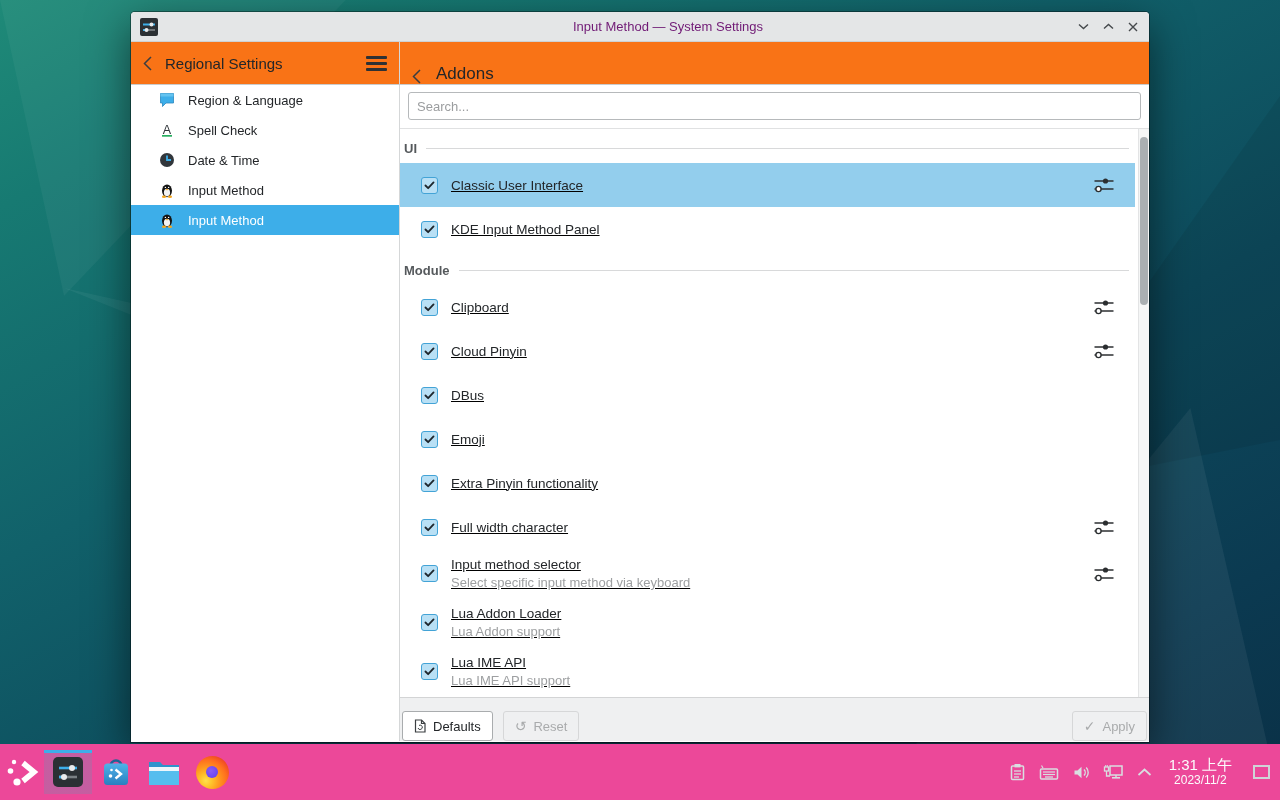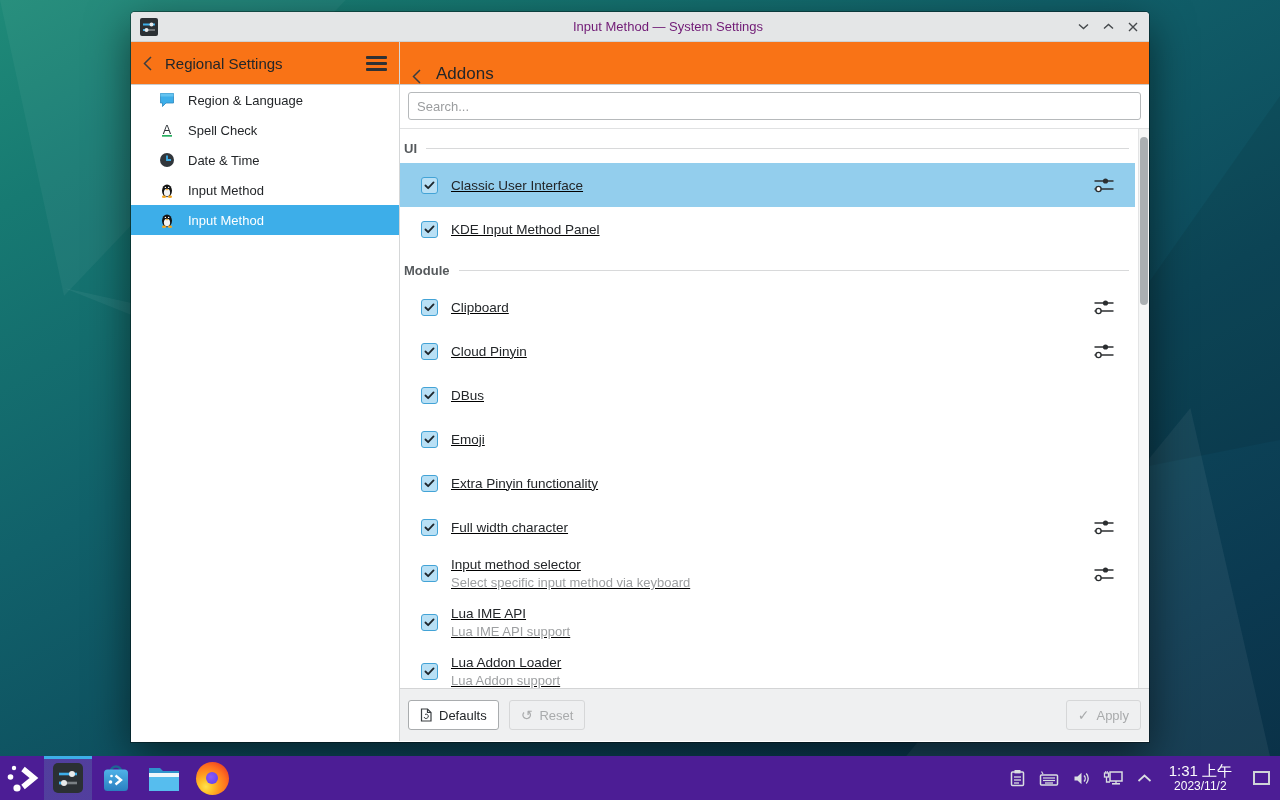--- a/index.html
+++ b/index.html
@@ -73,32 +73,32 @@
   .cfg { margin-left:auto; margin-right:18px; width:24px; height:18px; display:flex; }
   .cfg svg line { stroke:#2b2e30; stroke-width:1.5; }
   .cfg svg .f { fill:#2b2e30; }
   .cfg svg .o { fill:#fff; stroke:#2b2e30; stroke-width:1.4; }
 
   .scroll-track { position:absolute; top:0; right:0; bottom:0; width:11px;
     background:#f5f6f6; border-left:1px solid #e3e4e5; }
   .scroll-thumb { position:absolute; top:8px; left:1px; width:8px; height:168px;
     border-radius:4px; background:#aaafb2; }
 
-  .footer { height:53px; background:#eff0f1; border-top:1px solid #d3d4d5;
-    display:flex; align-items:center; gap:10px; padding:0 8px; }
+  .footer { height:44px; background:#eff0f1; border-top:1px solid #d3d4d5;
+    display:flex; align-items:flex-end; gap:10px; padding:0 2px; }
   .btn { height:30px; display:flex; align-items:center; gap:7px; padding:0 11px;
     font-size:13px; border-radius:3px; font-family:inherit; cursor:default; }
   .btn.enabled { background:#fff; border:1px solid #a9acae; color:#232629; }
   .btn.disabled { background:transparent; border:1px solid #d6d7d8; color:#a9abac; }
   .btn .gi { font-size:14px; line-height:1; }
   .btn.apply { margin-left:auto; }
 
   
-  .taskbar { position:absolute; left:0; bottom:0; width:1280px; height:44px;
-    background:#4c1d95; display:flex; align-items:center; }
+  .taskbar { position:absolute; left:0; bottom:0; width:1280px; height:56px;
+    background:#ec4899; display:flex; align-items:center; }
   .tb-item { width:44px; height:44px; display:flex; align-items:center; justify-content:center; }
   .tb-item.task { width:48px; }
   .tb-item.active { background:linear-gradient(#3daee9 0 3px, rgba(96,150,180,.28) 3px 100%); }
   .ff-icon { width:33px; height:33px; border-radius:50%; position:relative;
     background:radial-gradient(circle at 30% 75%, #ffe14d 0%, #ffc32b 18%, #ff9a1f 38%, #ff6f1e 62%, #ea3d24 86%, #d6302a 100%); }
   .ff-icon::after { content:""; position:absolute; left:31%; top:31%; width:38%; height:38%;
     border-radius:50%; background:radial-gradient(circle at 40% 40%, #8a5cf5, #5b3df0); }
   .tb-right { margin-left:auto; display:flex; align-items:center; gap:13px; padding-right:10px; }
   .tray-icon { display:flex; }
   .clock { display:flex; flex-direction:column; align-items:center; color:#fbfcfc;
@@ -421,41 +421,41 @@
       </svg>
     </span>
   </div>
           <div class="row two">
     <span class="cb">
       <svg viewBox="0 0 12 10">
                 <polyline points="1.5,5 4.5,8 10.5,1.5" fill="none" stroke="#1e262c" stroke-width="2" stroke-linecap="round" stroke-linejoin="round"></polyline>
               </svg>
     </span>
     <span class="row-text">
+      <span class="row-label">Lua Addon Loader</span>
+      <span class="row-sub">Lua Addon support</span>
+    </span>
+    <span class="cfg" style="visibility: hidden;">
+      <svg viewBox="0 0 22 18">
+        <line x1="1.5" y1="5" x2="20.5" y2="5"></line>
+        <circle class="f" cx="12.5" cy="5" r="2.6"></circle>
+        <line x1="1.5" y1="13" x2="20.5" y2="13"></line>
+        <circle class="o" cx="5.5" cy="13" r="2.6"></circle>
+      </svg>
+    </span>
+  </div>
+          <div class="row two">
+    <span class="cb">
+      <svg viewBox="0 0 12 10">
+                <polyline points="1.5,5 4.5,8 10.5,1.5" fill="none" stroke="#1e262c" stroke-width="2" stroke-linecap="round" stroke-linejoin="round"></polyline>
+              </svg>
+    </span>
+    <span class="row-text">
       <span class="row-label">Lua IME API</span>
       <span class="row-sub">Lua IME API support</span>
-    </span>
-    <span class="cfg" style="visibility: hidden;">
-      <svg viewBox="0 0 22 18">
-        <line x1="1.5" y1="5" x2="20.5" y2="5"></line>
-        <circle class="f" cx="12.5" cy="5" r="2.6"></circle>
-        <line x1="1.5" y1="13" x2="20.5" y2="13"></line>
-        <circle class="o" cx="5.5" cy="13" r="2.6"></circle>
-      </svg>
-    </span>
-  </div>
-          <div class="row two">
-    <span class="cb">
-      <svg viewBox="0 0 12 10">
-                <polyline points="1.5,5 4.5,8 10.5,1.5" fill="none" stroke="#1e262c" stroke-width="2" stroke-linecap="round" stroke-linejoin="round"></polyline>
-              </svg>
-    </span>
-    <span class="row-text">
-      <span class="row-label">Lua Addon Loader</span>
-      <span class="row-sub">Lua Addon support</span>
     </span>
     <span class="cfg" style="visibility: hidden;">
       <svg viewBox="0 0 22 18">
         <line x1="1.5" y1="5" x2="20.5" y2="5"></line>
         <circle class="f" cx="12.5" cy="5" r="2.6"></circle>
         <line x1="1.5" y1="13" x2="20.5" y2="13"></line>
         <circle class="o" cx="5.5" cy="13" r="2.6"></circle>
       </svg>
     </span>
   </div>

